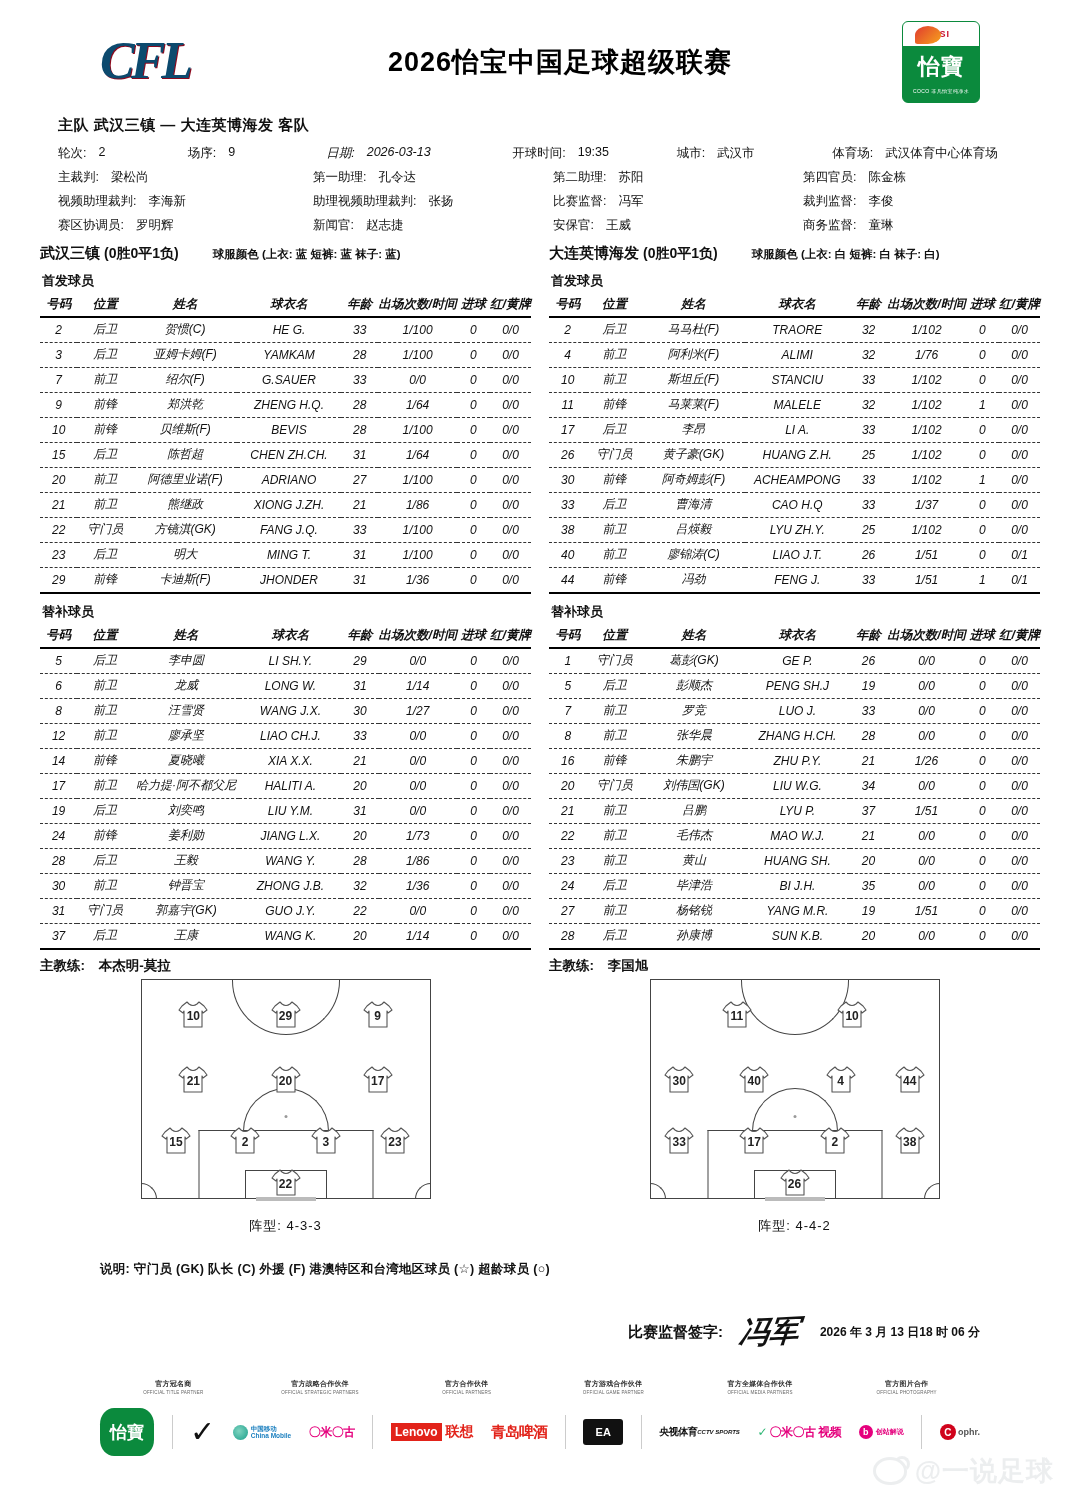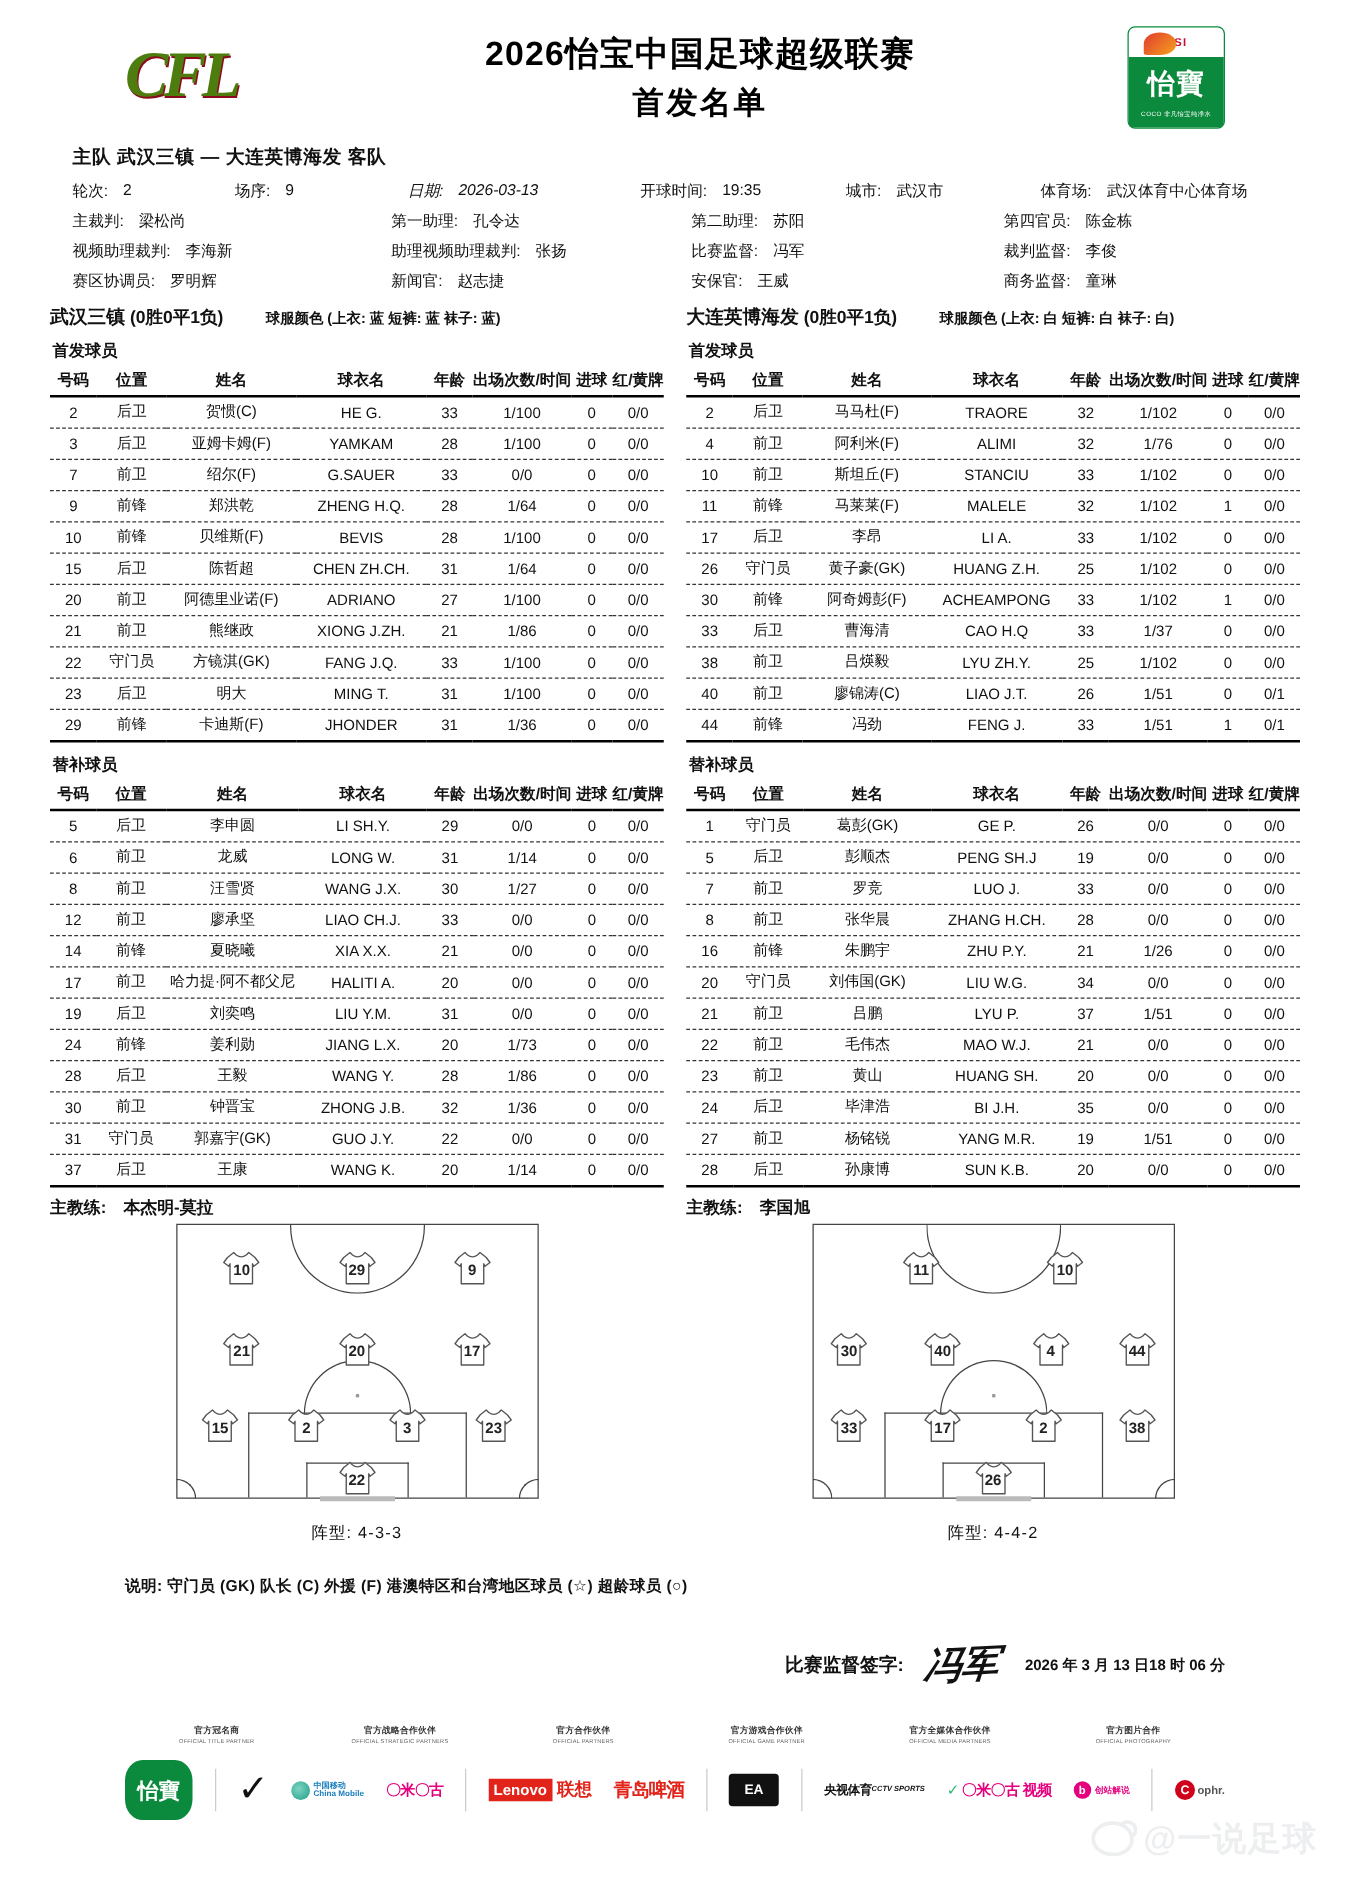--- a/index.html
+++ b/index.html
@@ -18,21 +18,21 @@
   .header {
     display: flex; align-items: center; justify-content: space-between;
     height: 110px; padding: 14px 60px 0 60px;
   }
   .cfl-logo {
     width: 118px; height: 60px; position: relative; flex: 0 0 auto;
   }
   .cfl-text {
     font-family: "Liberation Serif", serif;
     font-size: 52px; font-weight: bold; font-style: italic;
-    color: #4d7c0f; letter-spacing: -4px; line-height: 58px;
+    color: #0c4a6e; letter-spacing: -4px; line-height: 58px;
     text-shadow: 1px 1px 0 #8d0a1e;
   }
   .title-block { text-align: center; flex: 1 1 auto; }
   .title-main {
     font-size: 27px; font-weight: bold; letter-spacing: 1px;
     color: #000; line-height: 36px;
   }
   .title-sub {
     font-size: 25px; font-weight: bold; letter-spacing: 2px;
     color: #000; line-height: 34px; margin-top: 4px;
@@ -76,21 +76,21 @@
 
   
   .teams-wrap { display: flex; gap: 18px; margin-top: 10px; }
   .team-col { width: 500px; }
   .team-head { display: flex; align-items: baseline; }
   .team-name { font-size: 15px; font-weight: bold; }
   .team-record { font-size: 14px; font-weight: bold; margin-left: 4px; }
   .kit-colors { font-size: 11.5px; font-weight: bold; margin-left: 34px; }
   .section-label { font-size: 13px; font-weight: bold; margin: 9px 0 4px 2px; }
 
-  table.squad { width: 100%; border-collapse: collapse; font-size: 12px; }
+  table.squad { width: 100%; border-collapse: collapse; font-size: 12px; font-style: italic; }
   table.squad th {
     font-size: 12.5px; font-weight: bold; text-align: center;
     padding: 2px 0 3px 0; border-bottom: 2px solid #000; white-space: nowrap;
   }
   table.squad td {
     text-align: center; padding: 3px 0 4px 0;
     border-bottom: 1px dashed #333; white-space: nowrap;
   }
   table.squad tr:last-child td { border-bottom: 2px solid #000; }
   .c-num   { width: 8%; }
@@ -240,21 +240,20 @@
 <body>
 
 <div class="page">
 
   <div class="header">
     <div class="cfl-logo">
       <div class="cfl-text">CFL</div>
     </div>
     <div class="title-block">
       <div class="title-main">2026怡宝中国足球超级联赛</div>
-      <div class="title-sub">首发名单</div>
     </div>
     <div class="yibao-logo">
       <div class="yb-swoosh"></div>
       <div class="yb-top">
           <span class="yb-csi">CSI</span>
         </div>
       <div class="yb-mid">怡寶</div>
       <div class="yb-bot">COCO 非凡怡宝纯净水</div>
     </div>
   </div>

